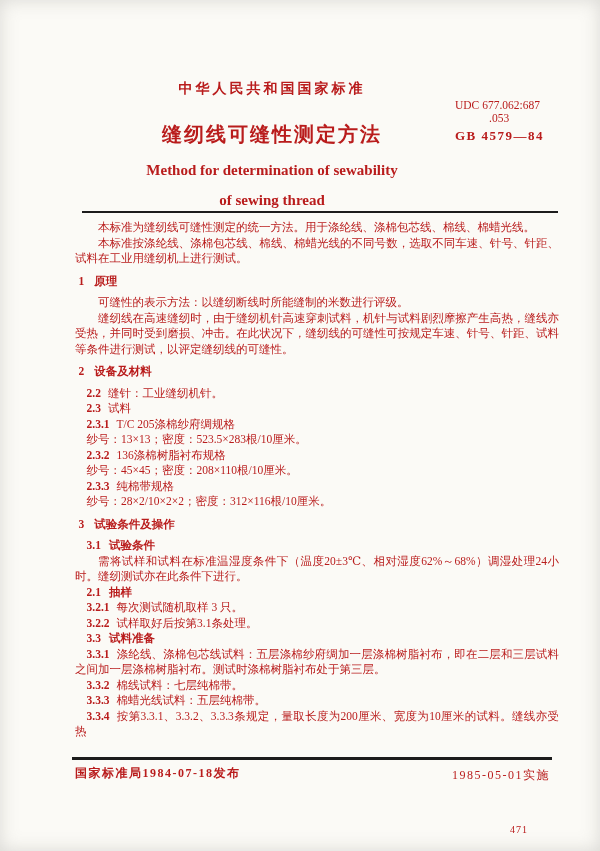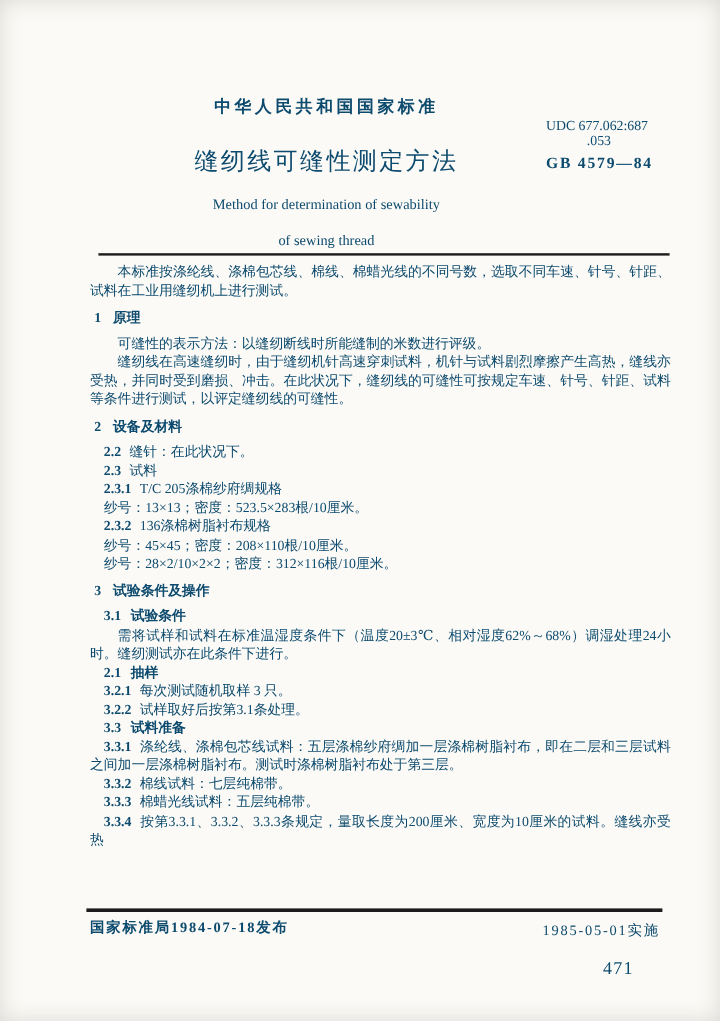--- a/index.html
+++ b/index.html
@@ -5,39 +5,39 @@
   html,body{margin:0;padding:0;}
   body{
     width:600px;height:851px;
     background:#e7e6e2;
     font-family:"Liberation Serif","DejaVu Serif",serif;
   }
   .page{
     position:relative;
     width:600px;height:851px;
     background:#fbfaf6;
-    color:#0c4a6e;
+    color:#b91c1c;
     overflow:hidden;
     box-shadow:inset 0 0 18px rgba(120,118,110,.25);
   }
   
   .header-center{
     position:absolute;left:32px;top:80px;width:480px;
     text-align:center;
   }
   .std-label{
     font-size:14px;font-weight:bold;letter-spacing:3px;
     margin:0 0 23px 0;
   }
   .title-cn{
-    font-size:20px;font-weight:normal;letter-spacing:2px;
+    font-size:20px;font-weight:bold;letter-spacing:2px;
     margin:0 0 13px 0;
   }
   .title-en{
-    font-size:12px;font-weight:normal;line-height:15px;margin:15px;
+    font-size:15px;font-weight:bold;line-height:15px;margin:15px;
   }
   .udc-block{
     position:absolute;left:455px;top:99px;width:120px;
     font-size:11.5px;font-weight:normal;line-height:13px;
   }
   .udc2{padding-left:34px;}
   .std-no{
     position:absolute;left:455px;top:128px;
     font-size:13px;font-weight:bold;letter-spacing:1.5px;
   }
@@ -70,22 +70,22 @@
   }
   .footer-issued{
     position:absolute;left:75px;top:765px;
     font-size:12px;font-weight:bold;letter-spacing:1.5px;
   }
   .footer-impl{
     position:absolute;right:50px;top:767px;
     font-size:12px;font-weight:normal;letter-spacing:1.5px;
   }
   .page-num{
-    position:absolute;right:72px;top:800px;
-    font-size:15px;letter-spacing:1px;text-align:center;
+    position:absolute;right:72px;top:824px;
+    font-size:10px;letter-spacing:1px;text-align:center;
   }
 </style>
 </head>
 <body>
 
 <div class="page">
 
   <div class="header-center">
     <p class="std-label">中华人民共和国国家标准</p>
     <p class="title-cn">缝纫线可缝性测定方法</p>
@@ -96,33 +96,35 @@
   <div class="udc-block">
     <div>UDC 677.062:687</div>
     <div class="udc2">.053</div>
   </div>
   <div class="std-no">GB 4579—84</div>
 
   <div class="rule-top"></div>
 
   <div class="doc-body">
 
+    <p class="para">本标准为缝纫线可缝性测定的统一方法。用于涤纶线、涤棉包芯线、棉线、棉蜡光线。</p>
     <p class="para">本标准按涤纶线、涤棉包芯线、棉线、棉蜡光线的不同号数，选取不同车速、针号、针距、试料在工业用缝纫机上进行测试。</p>
 
     <p class="sec-heading"><b class="num">1</b><span>原理</span></p>
     <p class="para">可缝性的表示方法：以缝纫断线时所能缝制的米数进行评级。</p>
     <p class="para">缝纫线在高速缝纫时，由于缝纫机针高速穿刺试料，机针与试料剧烈摩擦产生高热，缝线亦受热，并同时受到磨损、冲击。在此状况下，缝纫线的可缝性可按规定车速、针号、针距、试料等条件进行测试，以评定缝纫线的可缝性。</p>
 
     <p class="sec-heading"><b class="num">2</b><span>设备及材料</span></p>
-    <p class="clause"><b class="num">2.2</b><span>缝针：在此状况下。</span></p>
+    <p class="clause"><b class="num">2.2</b><span>缝针：工业缝纫机针。</span></p>
     <p class="clause"><b class="num">2.3</b><span>试料</span></p>
     <p class="clause"><b class="num">2.3.1</b><span>T/C 205涤棉纱府绸规格</span></p>
     <p class="spec">纱号：13×13；密度：523.5×283根/10厘米。</p>
     <p class="clause"><b class="num">2.3.2</b><span>136涤棉树脂衬布规格</span></p>
     <p class="spec">纱号：45×45；密度：208×110根/10厘米。</p>
+    <p class="clause"><b class="num">2.3.3</b><span>纯棉带规格</span></p>
     <p class="spec">纱号：28×2/10×2×2；密度：312×116根/10厘米。</p>
 
     <p class="sec-heading"><b class="num">3</b><span>试验条件及操作</span></p>
     <p class="sub-heading"><b class="num">3.1</b><span>试验条件</span></p>
     <p class="para">需将试样和试料在标准温湿度条件下（温度20±3℃、相对湿度62%～68%）调湿处理24小时。缝纫测试亦在此条件下进行。</p>
     <p class="sub-heading"><b class="num">2.1</b><span>抽样</span></p>
     <p class="clause"><b class="num">3.2.1</b><span>每次测试随机取样 3 只。</span></p>
     <p class="clause"><b class="num">3.2.2</b><span>试样取好后按第3.1条处理。</span></p>
     <p class="sub-heading"><b class="num">3.3</b><span>试料准备</span></p>
     <p class="clause"><b class="num">3.3.1</b><span>涤纶线、涤棉包芯线试料：五层涤棉纱府绸加一层涤棉树脂衬布，即在二层和三层试料之间加一层涤棉树脂衬布。测试时涤棉树脂衬布处于第三层。</span></p>

